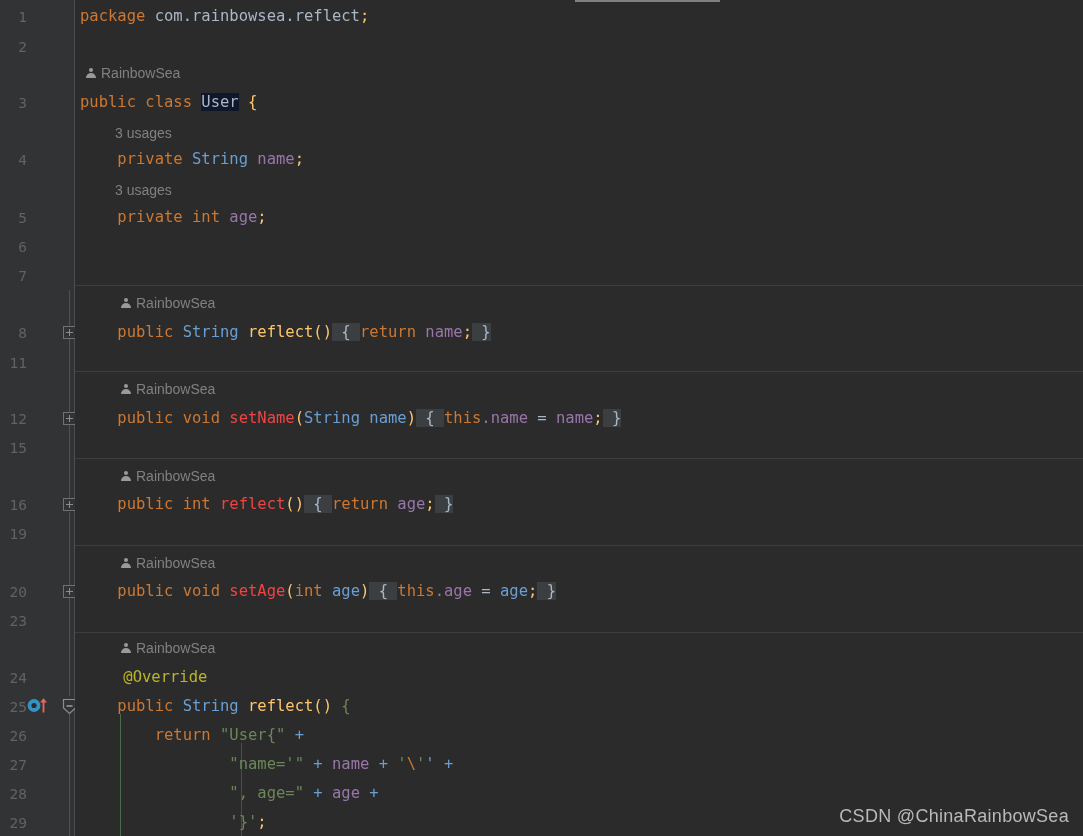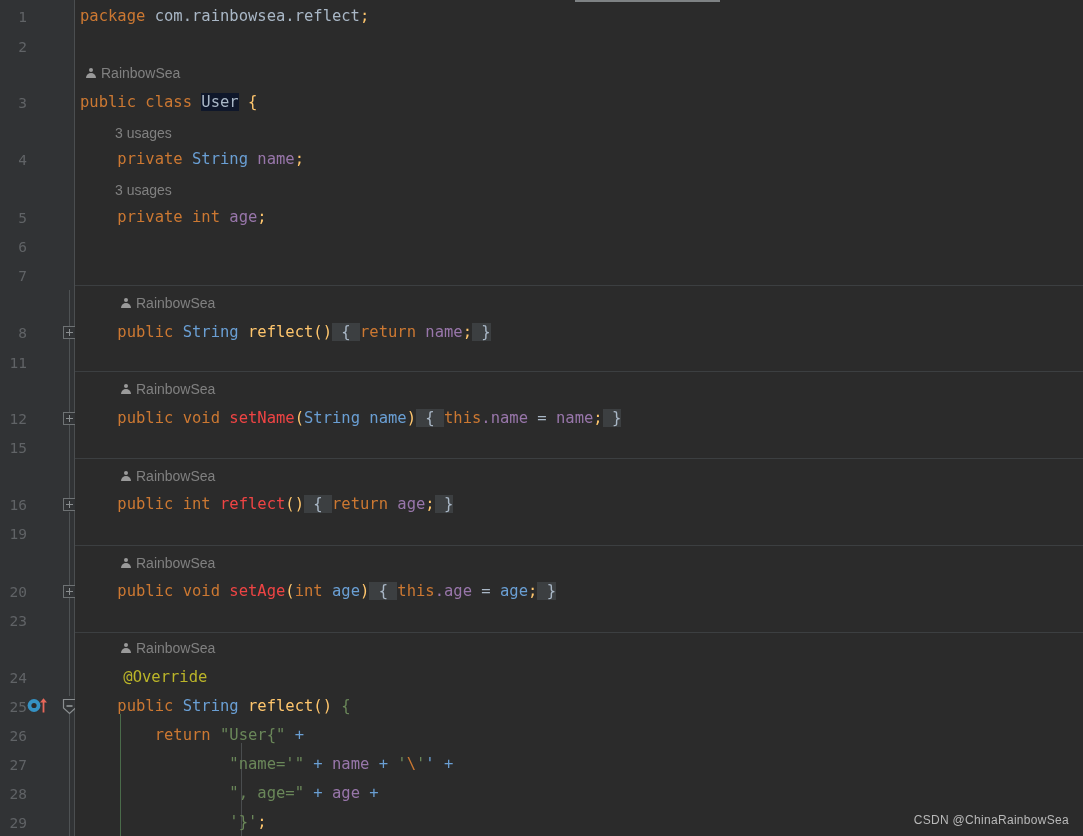--- a/index.html
+++ b/index.html
@@ -104,21 +104,21 @@
   .hl-ident{background:#0f172a;}
   .hl-fold{background:#3c3f41;}
 
   
   .ovr{position:absolute;left:26px;width:28px;height:16px;}
 
   
   .watermark{
     position:absolute;right:14px;bottom:9px;
     font-family:"Liberation Sans","DejaVu Sans",sans-serif;
-    font-size:12px;color:#b9b9b9;letter-spacing:.3px;
+    font-size:18px;color:#b9b9b9;letter-spacing:.3px;
     white-space:nowrap;
   }
 </style>
 </head>
 <body>
 
 <div id="app">
 
   <div class="gutter">
     <div class="gutter-inner">

